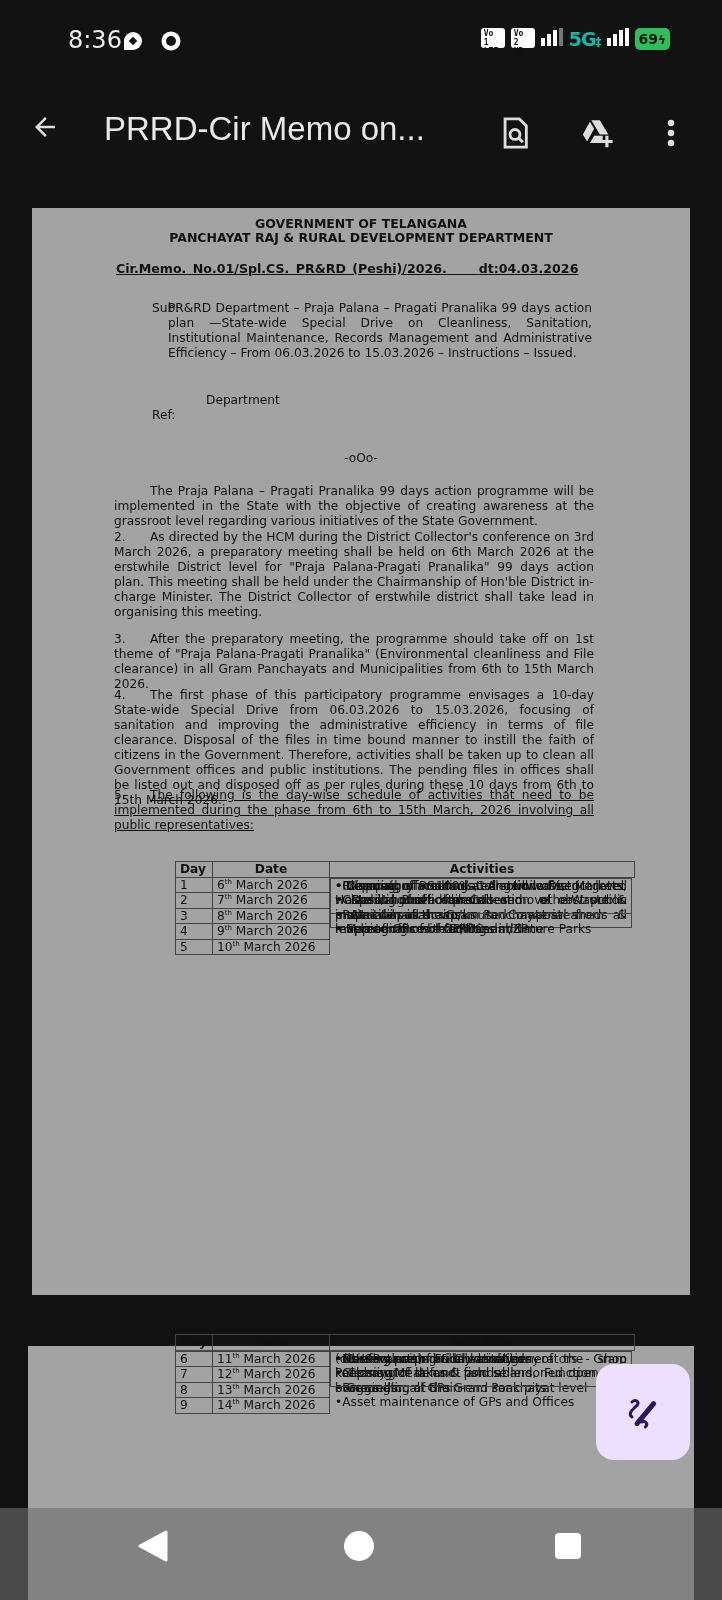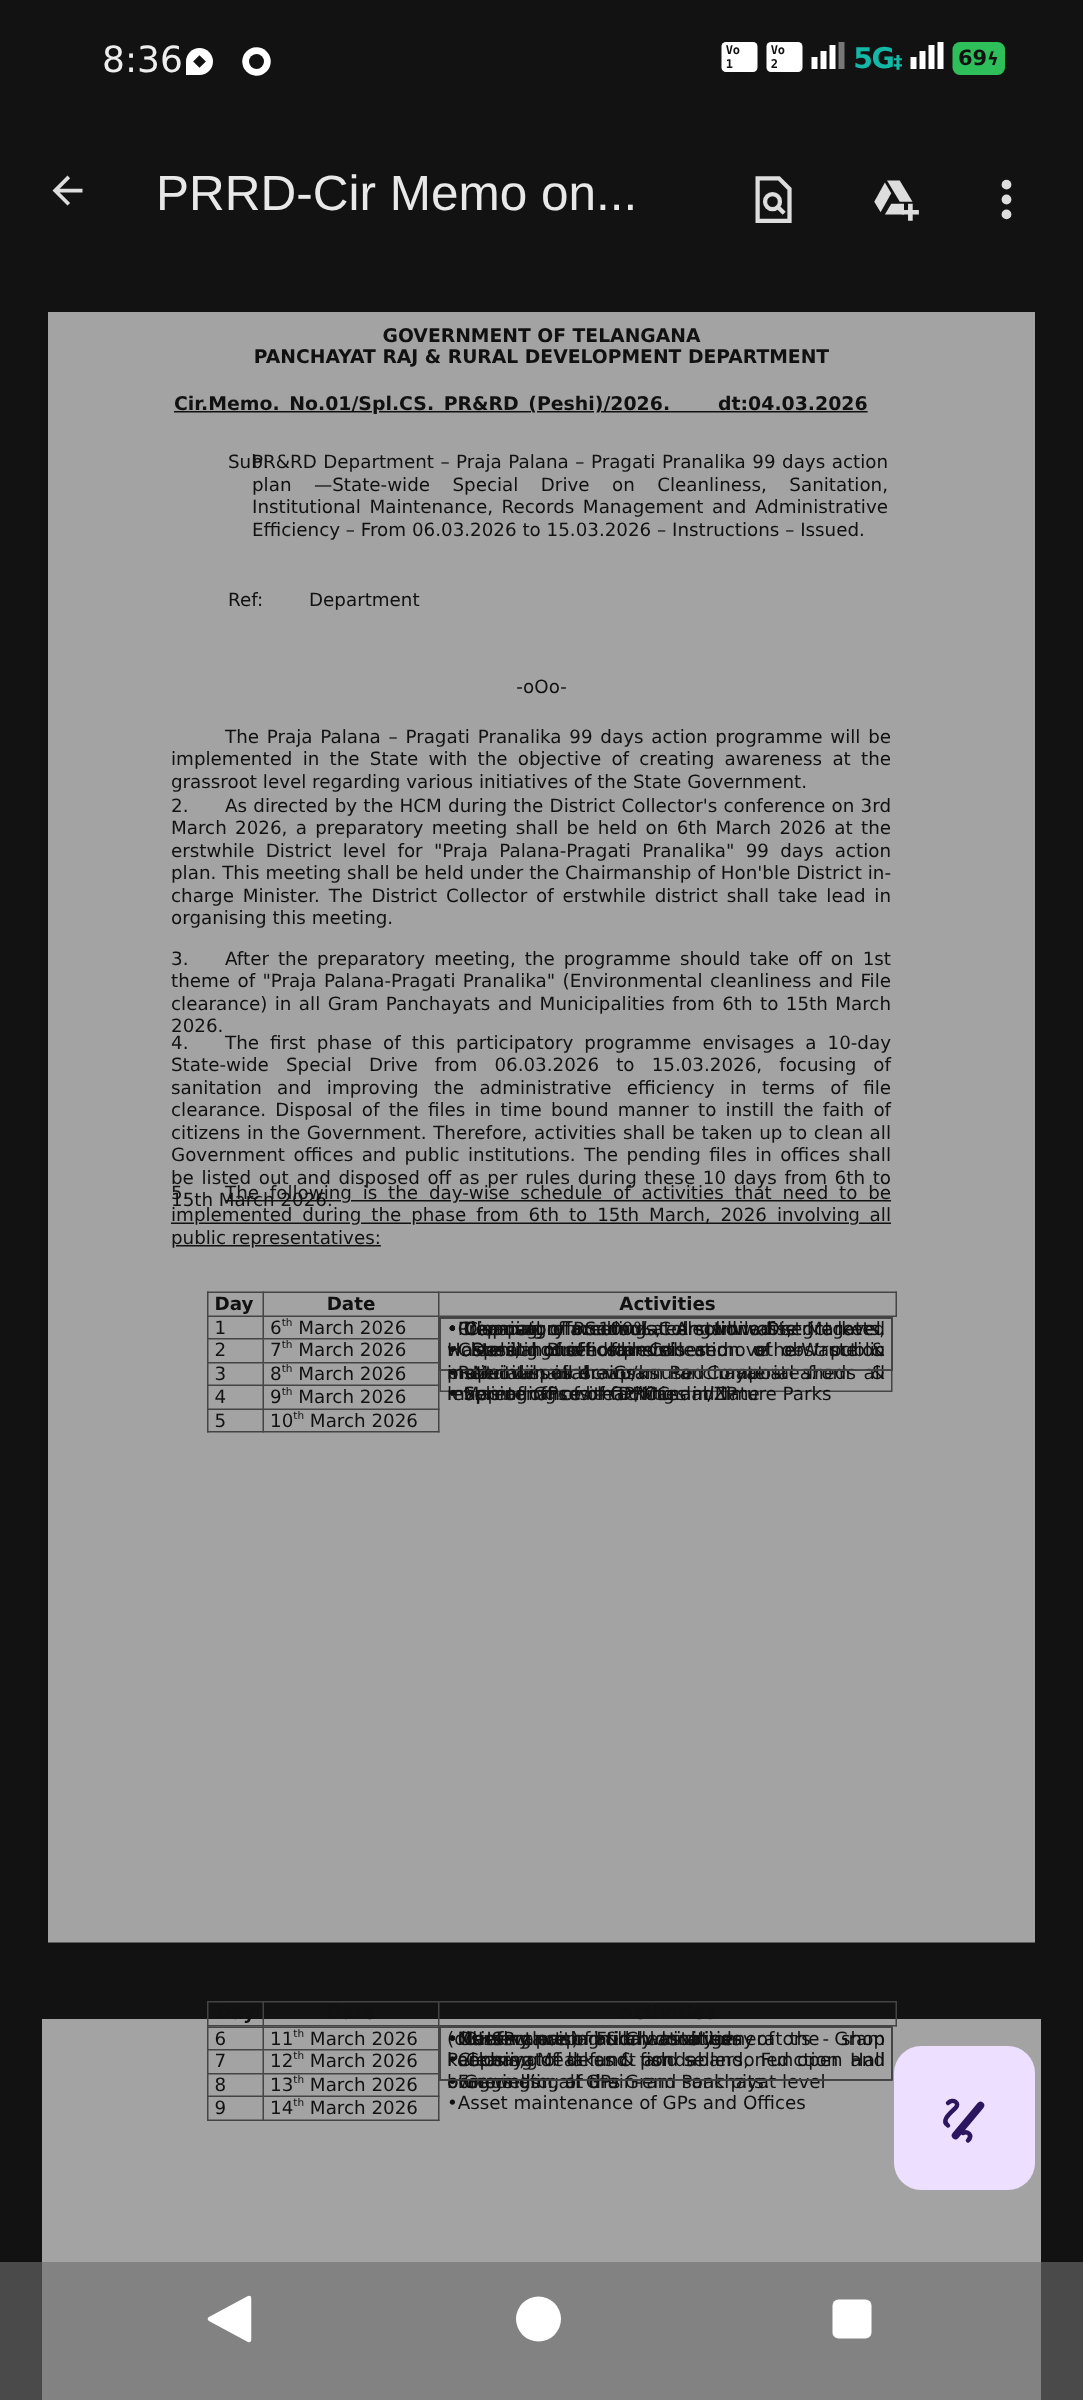--- a/index.html
+++ b/index.html
@@ -20,29 +20,29 @@
   .page{position:absolute;background:#a3a3a3;}
   .p1{left:32px;top:208px;width:658px;height:1087px;}
   .p2{left:28px;top:1346px;width:666px;height:254px;}
   .doc{font-family:"DejaVu Sans",sans-serif;font-size:12.2px;line-height:15px;color:#111;}
   .hd{position:absolute;left:0;width:100%;text-align:center;font-weight:bold;font-size:12.5px;}
   .memo{position:absolute;left:84px;top:53px;font-weight:bold;font-size:12.6px;text-decoration:underline;word-spacing:2px;}
   .sub{position:absolute;left:120px;top:93px;width:440px;}
   .sub .lbl{position:absolute;left:0;top:0;}
   .sub .txt{margin-left:16px;text-align:justify;}
   .ref{position:absolute;left:120px;top:185px;width:460px;}
-  .ref .lbl{position:absolute;left:0;top:0;}
+  .ref .lbl{position:absolute;left:0;top:15px;}
   .ref .it{margin-left:36px;}
   .ref .it div.c{padding-left:18px;}
   .ooo{position:absolute;left:0;width:100%;text-align:center;top:243px;}
   .para{position:absolute;left:82px;width:480px;text-align:justify;}
   .para .num{display:inline-block;width:36px;}
   sup{font-size:7px;line-height:0;}
   .ul{text-decoration:underline;}
-  table.sched{position:absolute;border-collapse:collapse;font-size:12.2px;line-height:14.5px;}
+  table.sched{position:absolute;border-collapse:collapse;font-size:12.2px;line-height:14.5px;margin-left:37px;}
   table.sched td, table.sched th{border:1px solid #444;vertical-align:top;padding:0 4px;}
   table.sched th{font-weight:bold;text-align:center;}
   table.sched td.day{width:28px;}
   table.sched td.date{width:108px;}
   table.sched td.act{width:292px;text-align:justify;}
   .bl{display:block;}
   .navbar{position:absolute;left:0;top:1520px;width:722px;height:80px;background:rgba(110,110,110,0.62);}
   .overlay-top{position:absolute;left:0;top:1508px;width:722px;height:12px;background:rgba(110,110,110,0.62);}
   .fab{position:absolute;left:596px;top:1364px;width:94px;height:96px;background:#ecdfff;border-radius:18px;}
 </style>

